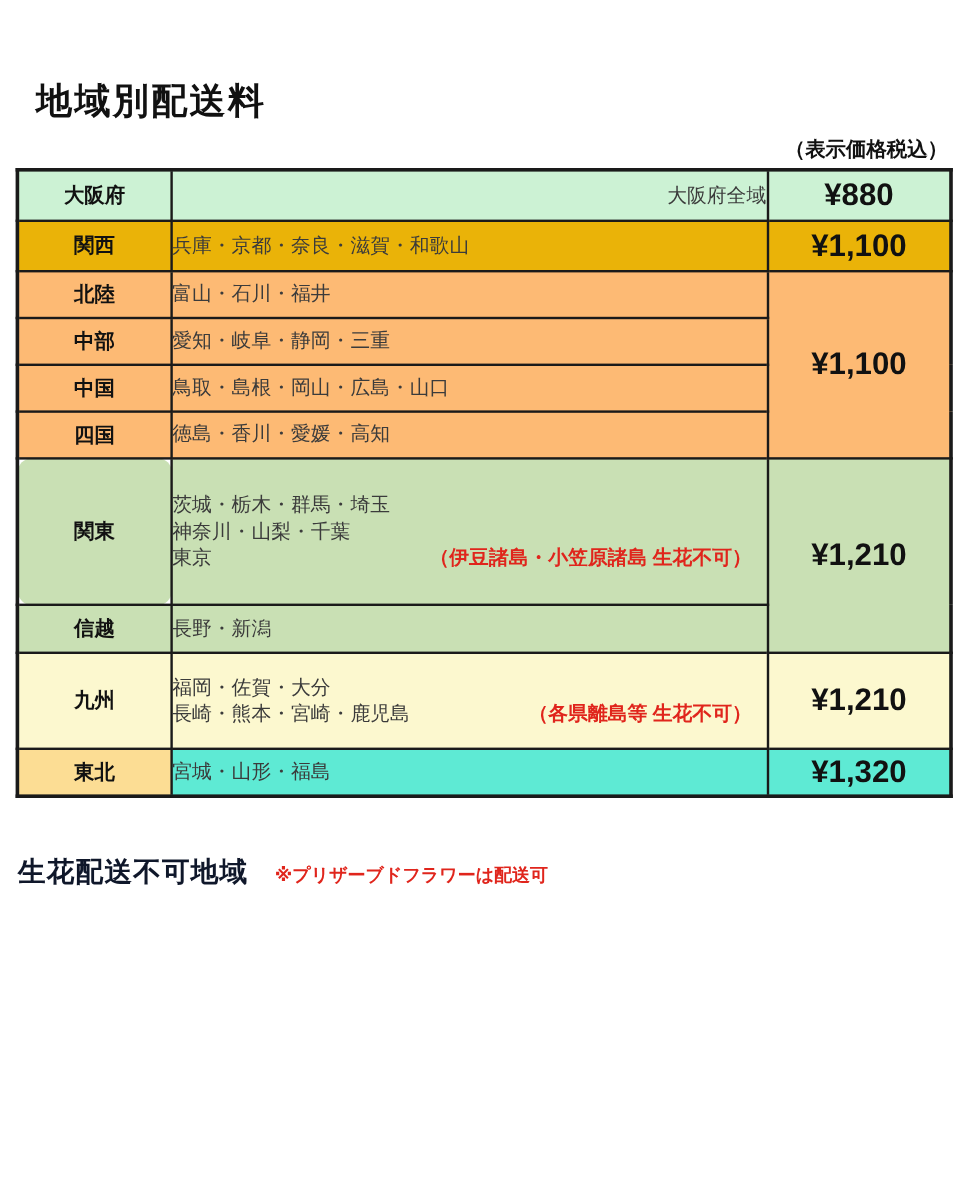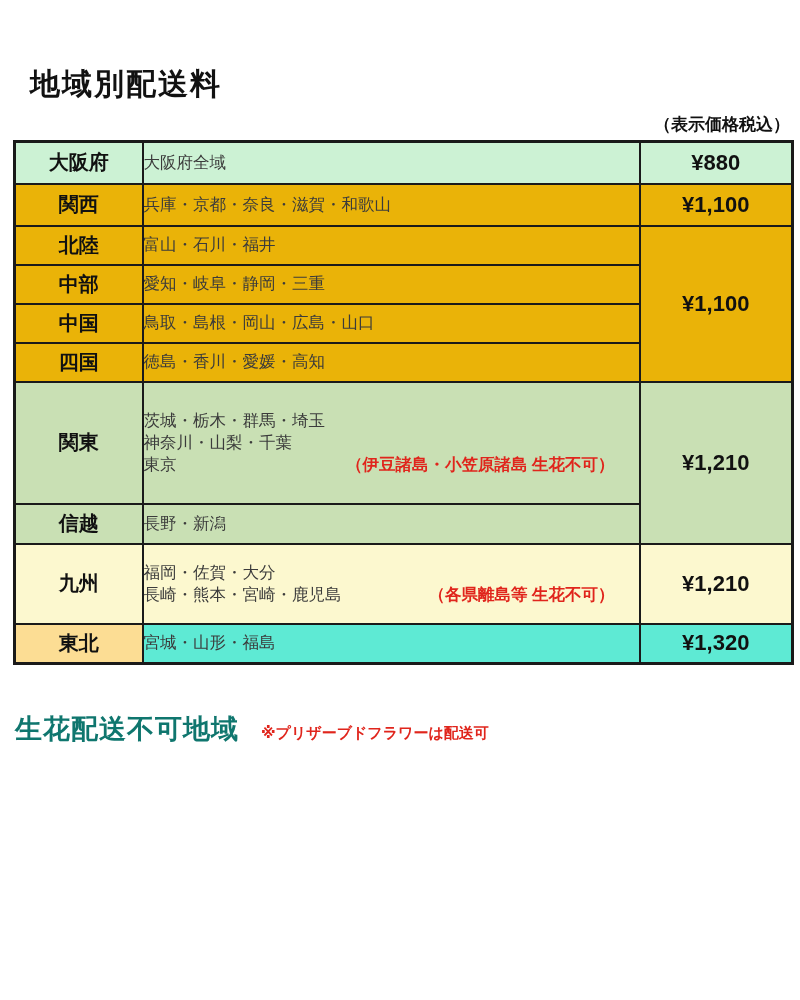--- a/index.html
+++ b/index.html
@@ -39,77 +39,77 @@
     padding: 0;
     vertical-align: middle;
   }
   col.c-label   { width: 128px; }
   col.c-content { width: 497px; }
   col.c-price   { width: 153px; }
 
   td.label-cell {
     text-align: center;
     font-weight: bold;
-    font-size: 20px;
+    font-size: 17px;
     color: #111;
   }
   td.content-cell {
     font-size: 16.5px;
     color: #3b3b3b;
     padding-left: 8px;
   }
   td.price-cell {
     text-align: center;
     font-weight: bold;
-    font-size: 22px;
+    font-size: 26px;
     color: #111;
   }
 
   .h42 { height: 42px; }
   .h39 { height: 39px; }
   .h40 { height: 40px; }
-  .h122 { height: 122px; }
+  .h122 { height: 122px; border-radius: 11px; }
   .h80 { height: 80px; }
 
-  .bg-green  { background: #ccf2d4; }
+  .bg-green  { background: #ccf2d4; text-align: right; }
   .bg-peach  { background: #eab308; }
-  .bg-blue   { background: #eab308; }
+  .bg-blue   { background: #fdba74; }
   .bg-sage   { background: #c9e0b4; }
   .bg-yellow { background: #fcf8cf; }
   .bg-gold   { background: #fcdd94; }
   .bg-gray   { background: #5eead4; }
   .bg-white  { background: #ffffff; }
 
   .stack {
     display: flex;
     flex-direction: column;
     justify-content: flex-end;
     height: 100%;
     padding: 8px 0;
   }
   .line { display: flex; align-items: center; }
   .restriction-note {
     margin-left: auto;
-    padding-right: 24px;
+    padding-right: 12px;
     color: #e0251c;
     font-weight: bold;
     font-size: 16.5px;
     white-space: nowrap;
   }
 
   .section2-head {
     margin: 46px 0 0 15px;
     display: flex;
     align-items: baseline;
     gap: 22px;
   }
   .section2-title {
-    font-size: 27px;
-    font-weight: bold;
-    color: #0f766e;
+    font-size: 23px;
+    font-weight: bold;
+    color: #0f172a;
     letter-spacing: 1px;
   }
   .section2-subtitle {
     font-size: 15px;
     font-weight: bold;
     color: #e0251c;
   }
   table.fee-table.second { margin-top: 10px; }
   td.label-cell.red { color: #e0251c; }
 </style>

